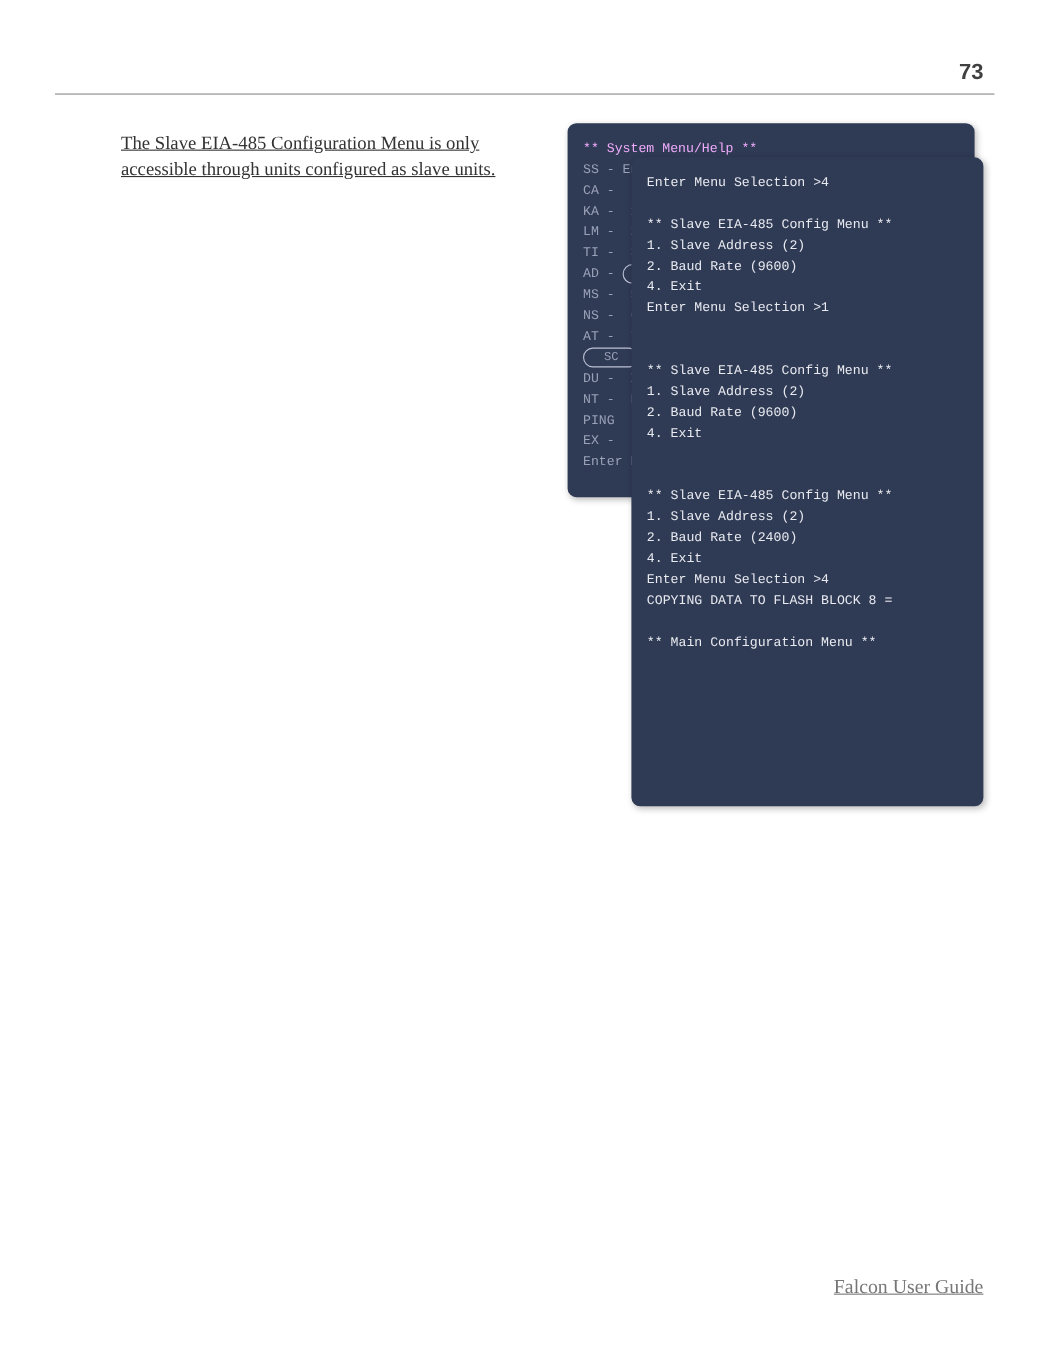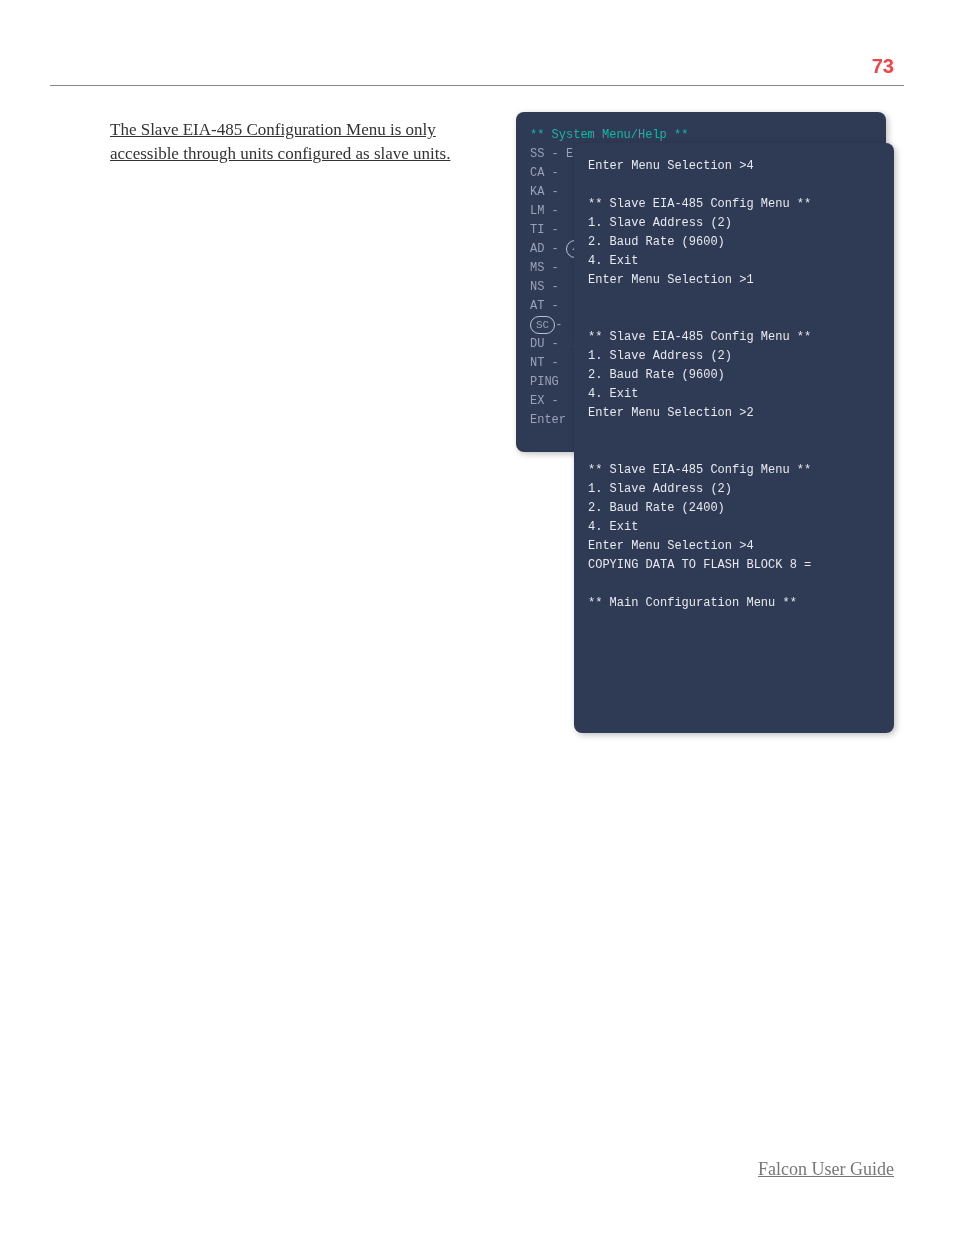--- a/index.html
+++ b/index.html
@@ -17,21 +17,21 @@
     width: 954px;
     height: 1235px;
     position: relative;
     overflow: hidden;
   }
   .page-number {
     position: absolute;
     top: 55px;
     right: 60px;
     font-weight: bold;
-    color: #ef4444;
+    color: #404040;
     font-size: 20px;
     font-family: Arial, sans-serif;
     margin-left: 12px;
   }
   .hr-line {
     position: absolute;
     top: 85px;
     left: 50px;
     right: 50px;
     height: 1px;
@@ -63,21 +63,21 @@
     color: #e8eaf0;
     font-family: 'Courier New', monospace;
     font-size: 12px;
     line-height: 19px;
     border-radius: 8px;
     box-shadow: 2px 2px 6px rgba(0,0,0,0.25);
     padding: 14px 14px 10px 14px;
     white-space: nowrap;
   }
   .panel .hdr {
-    color: #14b8a6;
+    color: #f0abfc;
   }
   .panel .dim {
     color: #9aa2b8;
   }
 
   
   #panel-back {
     top: 112px;
     left: 516px;
     width: 370px;
@@ -92,21 +92,21 @@
   }
 
   .circle {
     display: inline-block;
     min-width: 22px;
     height: 18px;
     line-height: 17px;
     border: 1px solid #bcc2d6;
     border-radius: 10px;
     text-align: center;
-    padding: 0 5px;
+    padding: 0 18px;
     font-size: 11px;
     vertical-align: middle;
   }
 
   .row { height: 19px; }
 </style>
 </head>
 <body>
 
 <div class="page">
@@ -175,21 +175,20 @@
     <div class="row">1. Slave Address (2)</div>
     <div class="row">2. Baud Rate (9600)</div>
     <div class="row">4. Exit</div>
     <div class="row">Enter Menu Selection &gt;1</div>
     <div class="row"></div>
     <div class="row"></div>
     <div class="row">** Slave EIA-485 Config Menu **</div>
     <div class="row">1. Slave Address (2)</div>
     <div class="row">2. Baud Rate (9600)</div>
     <div class="row">4. Exit</div>
-    <div class="row">Enter Menu Selection &gt;2</div>
     <div class="row"></div>
     <div class="row"></div>
     <div class="row">** Slave EIA-485 Config Menu **</div>
     <div class="row">1. Slave Address (2)</div>
     <div class="row">2. Baud Rate (2400)</div>
     <div class="row">4. Exit</div>
     <div class="row">Enter Menu Selection &gt;4</div>
     <div class="row">COPYING DATA TO FLASH BLOCK 8 =</div>
     <div class="row"></div>
     <div class="row">** Main Configuration Menu **</div>

